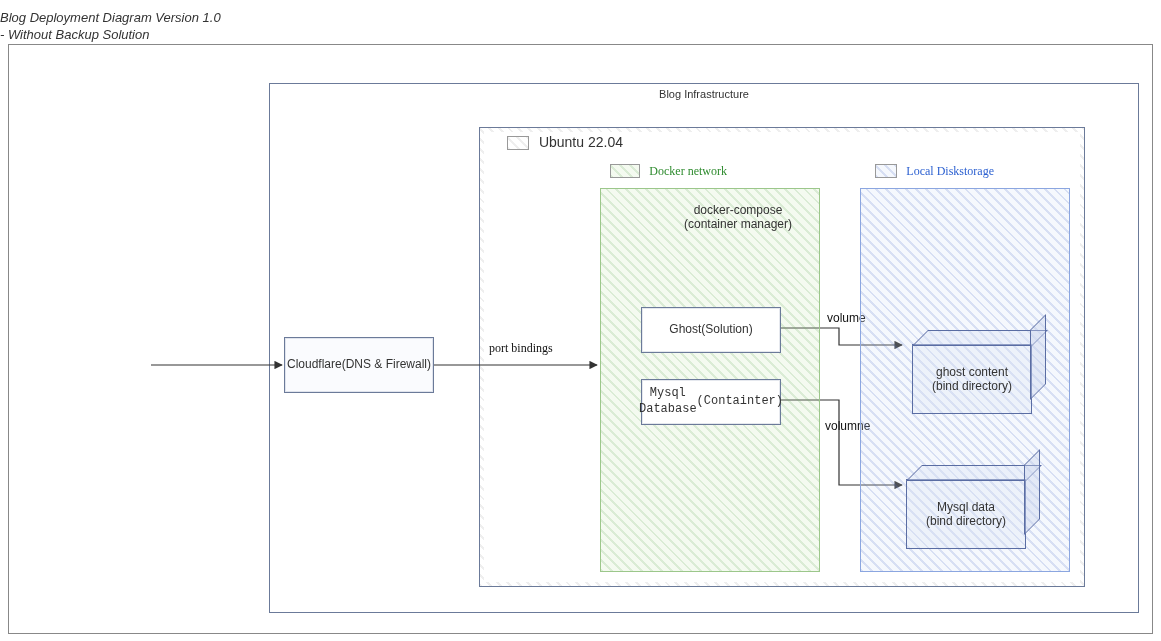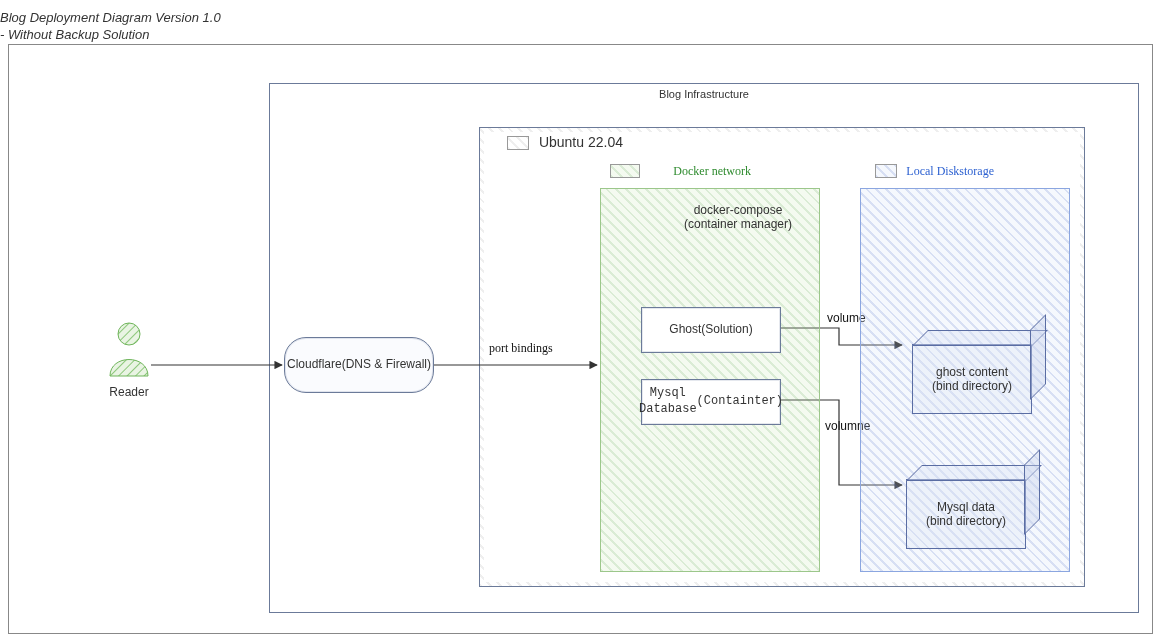--- a/index.html
+++ b/index.html
@@ -122,48 +122,35 @@
     font-size: 12px;
     color: #111;
   }
   svg.wire {
     position: absolute;
     top: 0; left: 0;
     width: 1145px;
     height: 590px;
     pointer-events: none;
   }
-  .green-text { color: #2e8b2e; margin-left: 24px; }
+  .green-text { color: #2e8b2e; }
   .blue-text { color: #2a5fd0; margin-top: 14px; }
 </style>
 </head>
 <body>
 
 <div class="title-block">
   <div>Blog Deployment Diagram Version 1.0</div>
   <div>- Without Backup Solution</div>
 </div>
 
 <div class="canvas-frame">
 
-  <div class="actor" style="left:90px; top:275px; width:60px;">
-    <svg width="46" height="58" viewBox="0 0 46 58">
-      <defs>
-        <pattern id="ph" width="6" height="6" patternUnits="userSpaceOnUse" patternTransform="rotate(45)">
-          <rect width="6" height="6" fill="#e9f4e3"></rect>
-          <line x1="0" y1="0" x2="0" y2="6" stroke="#8cc77a" stroke-width="2"></line>
-        </pattern>
-      </defs>
-      <circle cx="23" cy="14" r="11" fill="url(#ph)" stroke="#6fb55b"></circle>
-      <path d="M4 56 C4 34 42 34 42 56 Z" fill="url(#ph)" stroke="#6fb55b"></path>
-    </svg>
-    <div style="margin-top:4px;">Reader</div>
-  </div>
-
-  <div class="box sketch-box" style="left:275px; top:292px; width:150px; height:56px;border-radius:22px;">
+
+  <div class="box sketch-box" style="left:275px; top:292px; width:150px; height:56px;">
     <div>Cloudflare</div>
     <div>(DNS &amp; Firewall)</div>
   </div>
 
   <div style="position:absolute; left:260px; top:38px; width:870px; height:530px; border:1px solid #6b7a99;">
     <div class="section-label">Blog Infrastructure</div>
   </div>
 
   <div style="position:absolute; left:470px; top:82px; width:606px; height:460px; border:1px solid #6b7a99;" class="">
     <div style="position:absolute; inset:0;" class="hatch-gray"></div>

